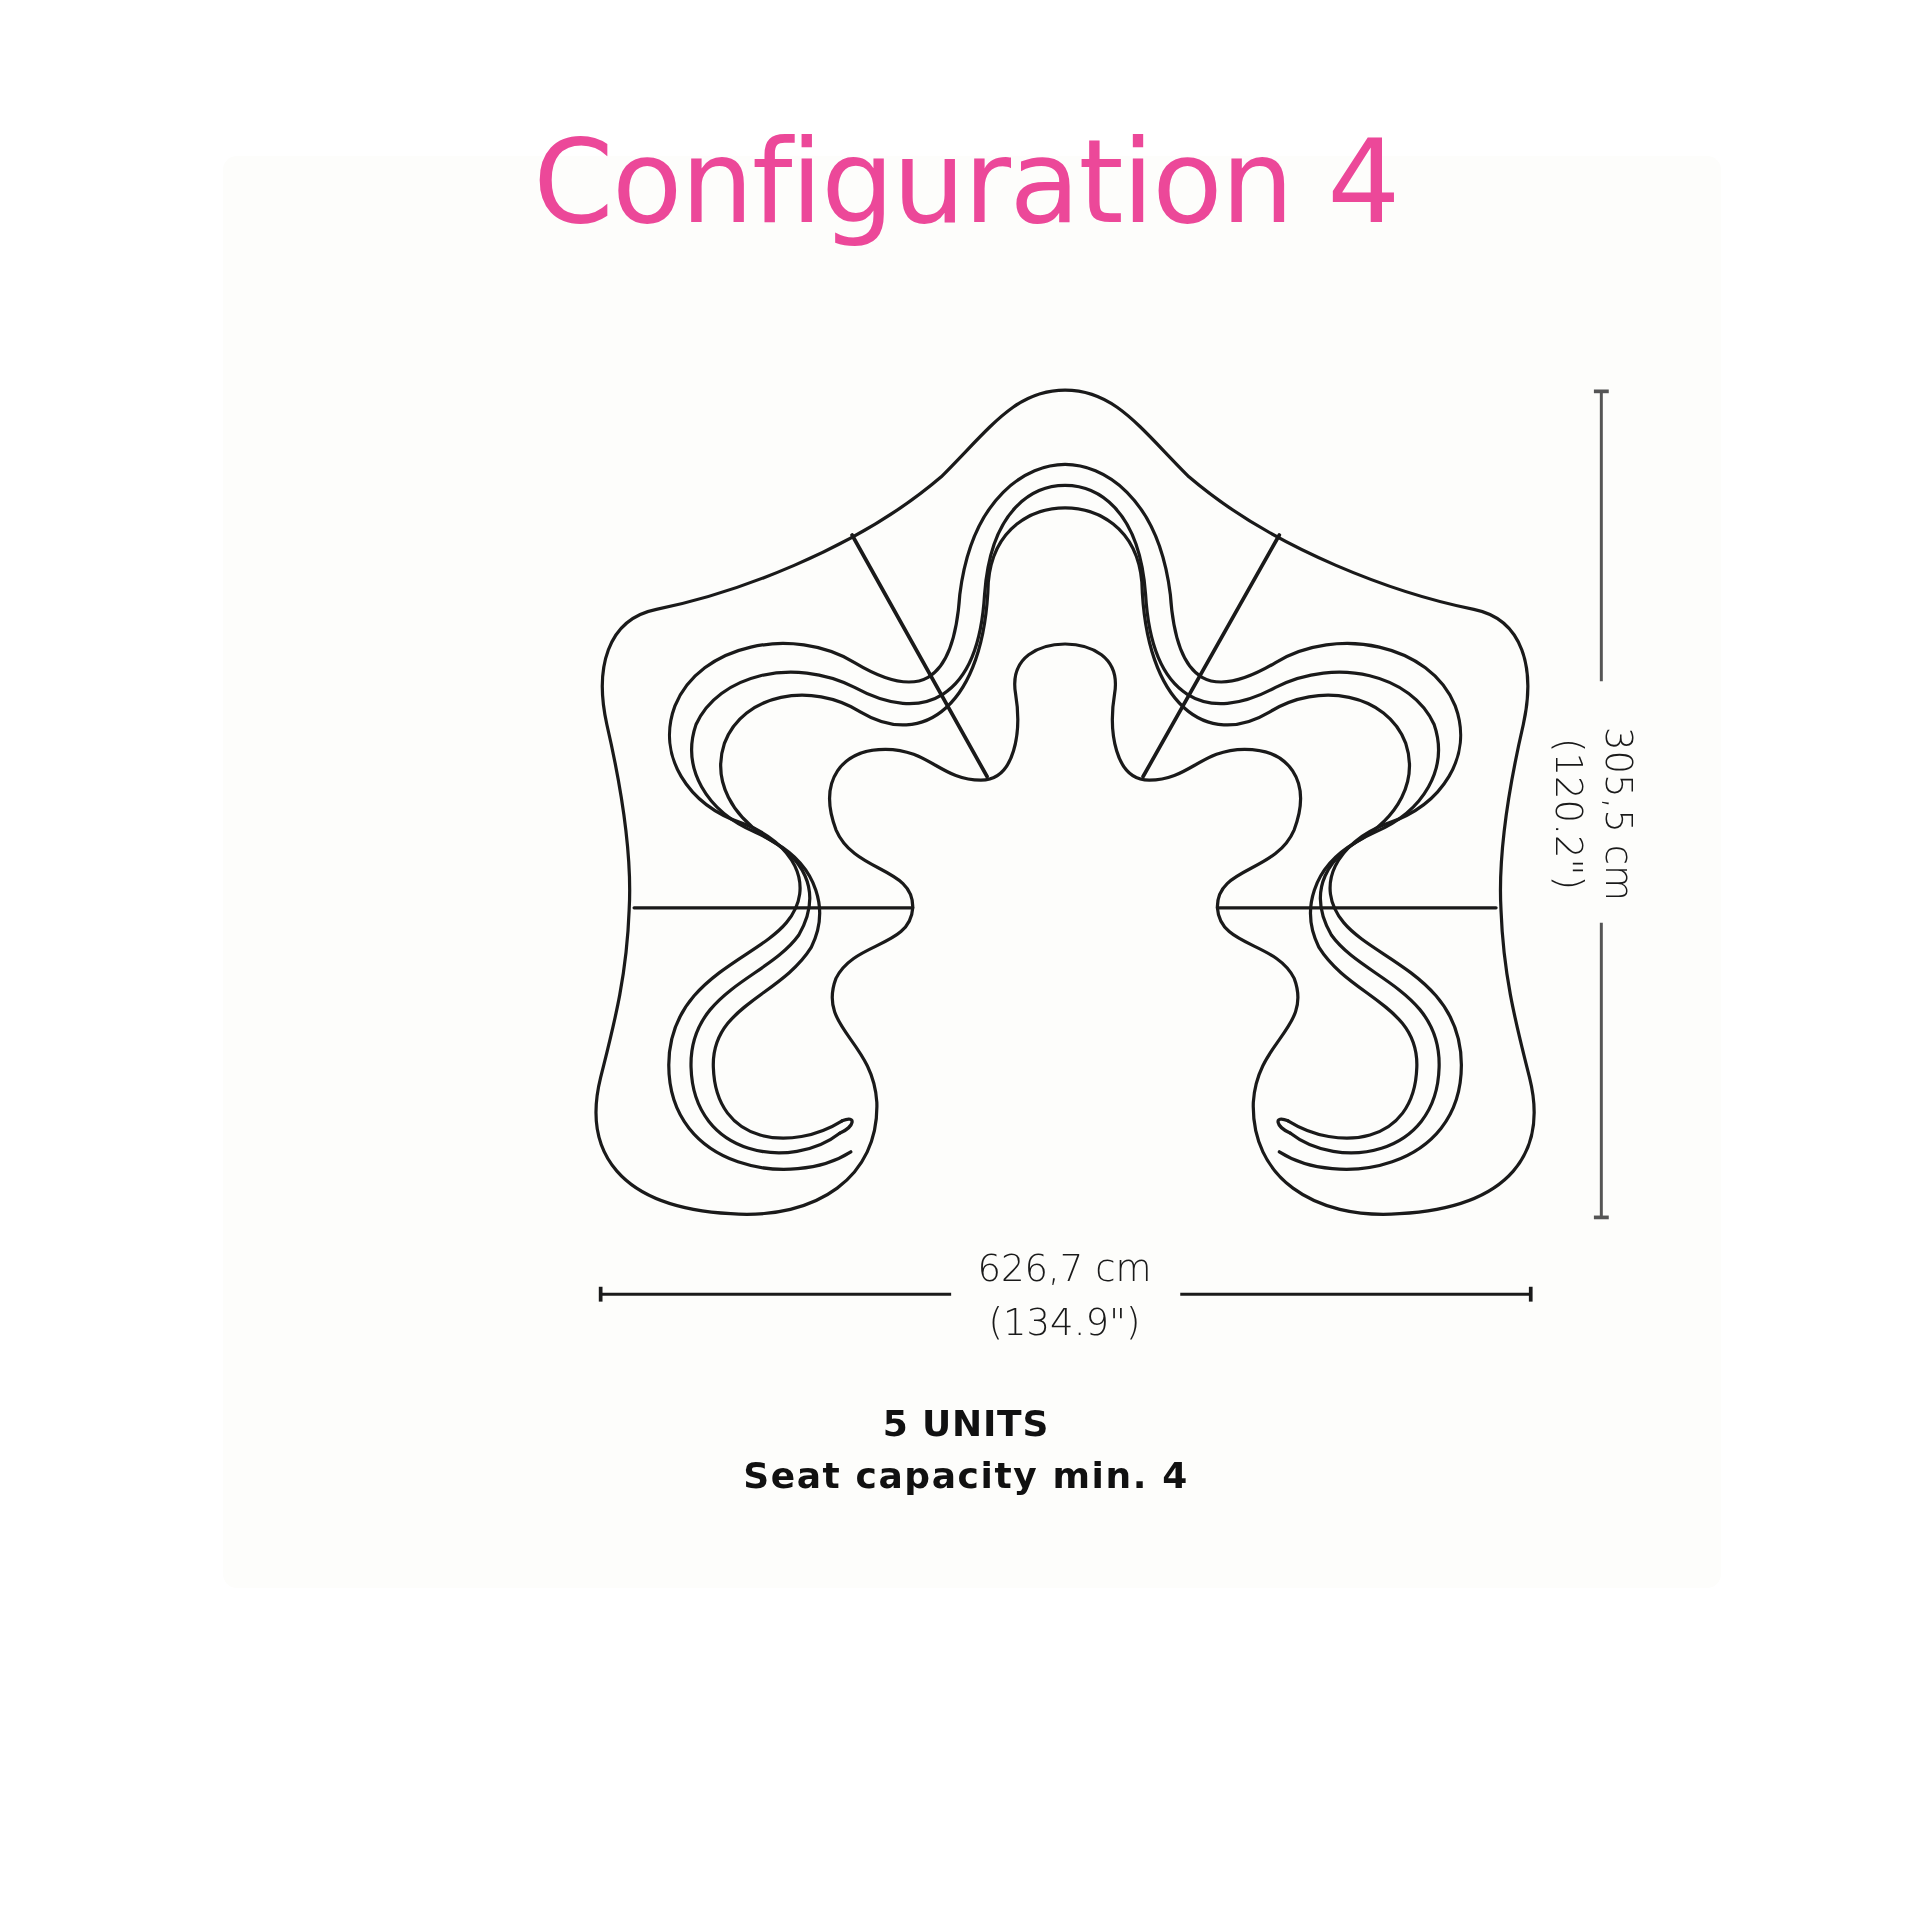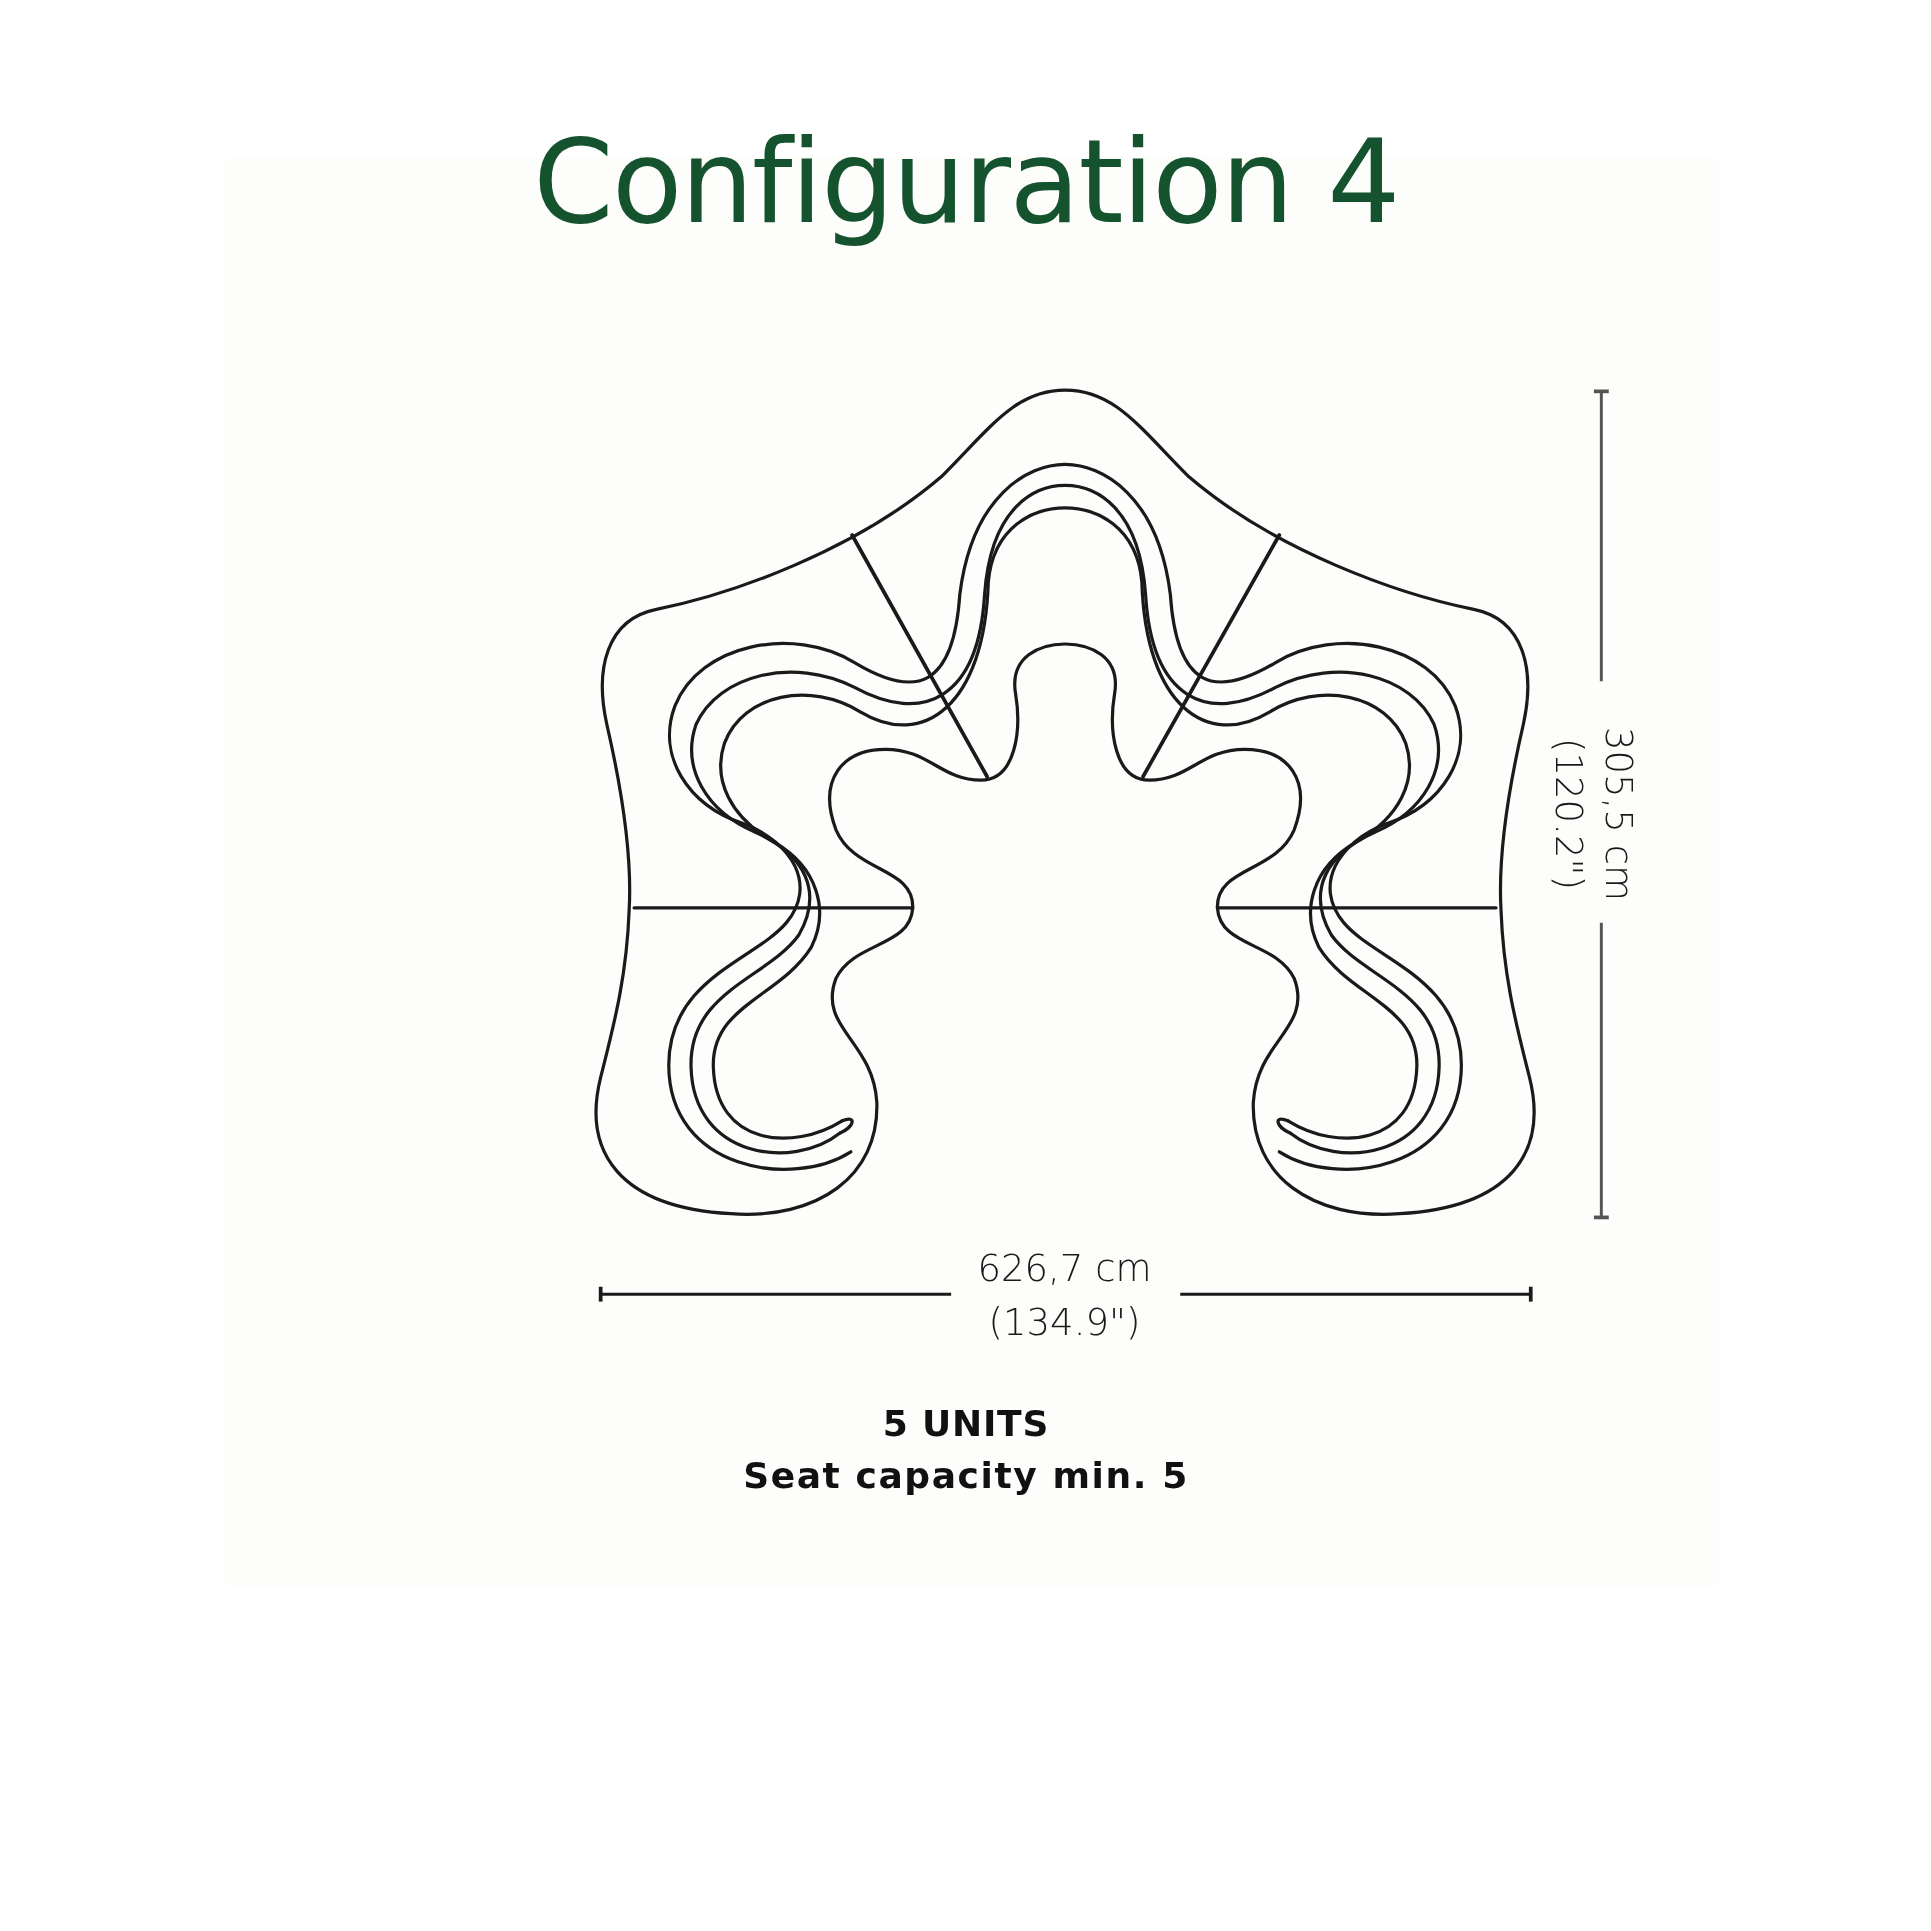--- a/index.html
+++ b/index.html
@@ -1,18 +1,18 @@
 <!DOCTYPE html>
 <html style="font-size:12.5px"><head>
 <meta charset="utf-8">
 <style>
   html, body { margin:0; padding:0; background:#ffffff; }
   body { width:1932px; height:1932px; position:relative; overflow:hidden; font-family:"DejaVu Sans", sans-serif; color:#111; }
   .panel { position:absolute; left:223px; top:156px; width:1498px; height:1432px; background:#fdfdfb; border-radius:14px; }
-  .title { position:absolute; left:0; width:1932px; top:115px; text-align:center; font-family:"DejaVu Sans", sans-serif; font-size:115px; font-weight:400; letter-spacing:-1.6px; color:#14532d; }
+  .title { position:absolute; left:0; width:1932px; top:115px; text-align:center; font-family:"DejaVu Sans", sans-serif; font-size:115px; font-weight:400; letter-spacing:-1.6px; color:#ec4899; }
   svg.drawing { position:absolute; left:0; top:0; width:1932px; height:1932px; }
   .dim-text { position:absolute; text-align:center; font-family:"DejaVu Sans", sans-serif; font-weight:300; color:#1a1a1a; }
   .dim-w { left:909px; top:1242px; width:311px; font-size:37px; line-height:54px; }
   .dim-h { left:1546px; top:720px; width:93px; height:187px; }
   .dim-h-inner { position:absolute; left:50%; top:50%; width:187px; transform:translate(-50%,-50%) rotate(90deg); font-size:37px; line-height:50px; text-align:center; }
   .info { position:absolute; left:0; width:1932px; text-align:center; font-family:"DejaVu Sans", sans-serif; font-weight:bold; color:#111; }
   .units { top:1403px; font-size:36px; letter-spacing:0.8px; }
   .capacity { top:1455px; font-size:36px; letter-spacing:1.6px; }
 </style>
 </head>
@@ -137,14 +137,14 @@
 </div>
 
 <div class="dim-text dim-h">
   <div class="dim-h-inner">
     <div>305,5 cm</div>
     <div>(120.2")</div>
   </div>
 </div>
 
 <div class="info units">5 UNITS</div>
-<div class="info capacity">Seat capacity min. 5</div>
+<div class="info capacity">Seat capacity min. 4</div>
 
 
 </body></html>

